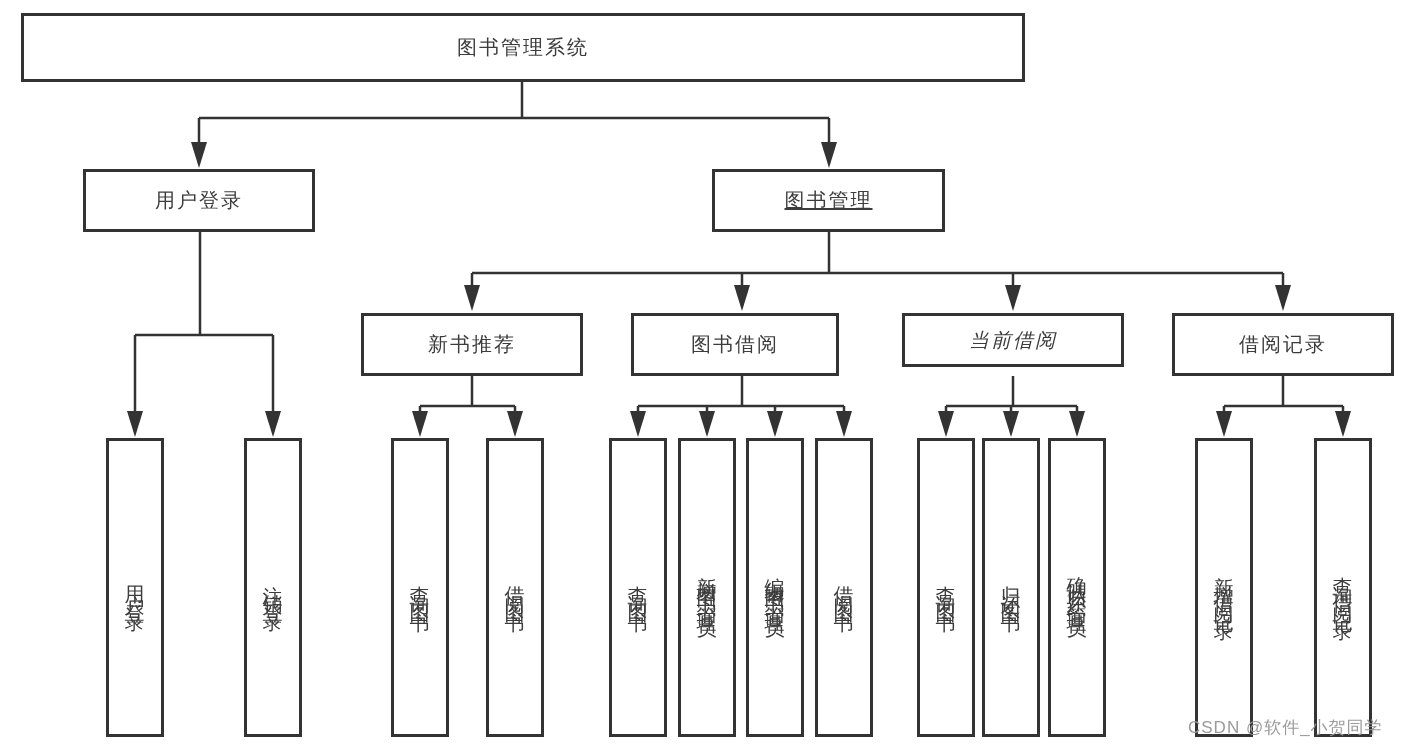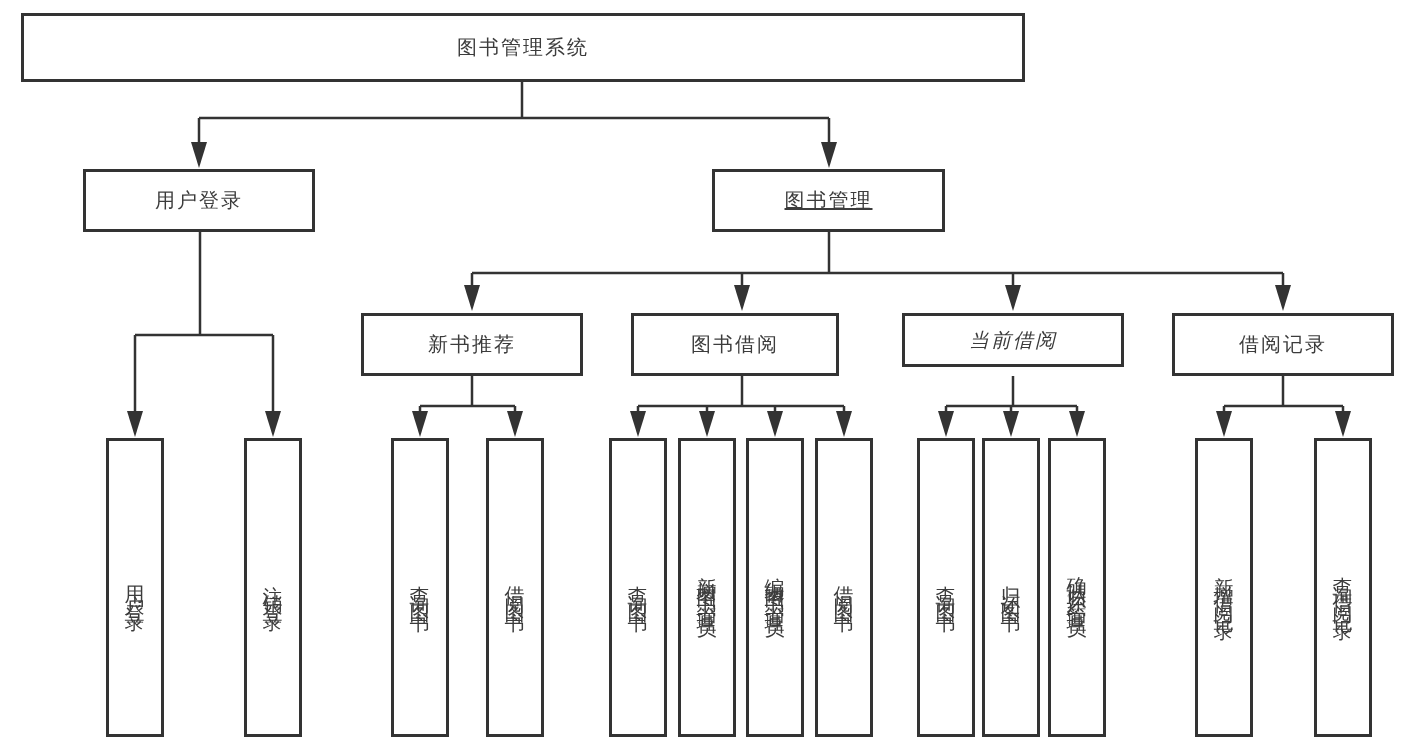--- a/index.html
+++ b/index.html
@@ -148,14 +148,15 @@
   <div class="box leaf" style="left:609px; top:438px; width:58px; height:299px;">查询图书</div>
   <div class="box leaf" style="left:678px; top:438px; width:58px; height:299px; letter-spacing:6px;">新增图书（管理员）</div>
   <div class="box leaf" style="left:746px; top:438px; width:58px; height:299px; letter-spacing:6px;">编辑图书（管理员）</div>
   <div class="box leaf" style="left:815px; top:438px; width:58px; height:299px;">借阅图书</div>
   <div class="box leaf" style="left:917px; top:438px; width:58px; height:299px;">查询图书</div>
   <div class="box leaf" style="left:982px; top:438px; width:58px; height:299px;">归还图书</div>
   <div class="box leaf" style="left:1048px; top:438px; width:58px; height:299px; letter-spacing:6px;">确认归还（管理员）</div>
   <div class="box leaf" style="left:1195px; top:438px; width:58px; height:299px;">新增借阅记录</div>
   <div class="box leaf" style="left:1314px; top:438px; width:58px; height:299px;">查询借阅记录</div>
 
+  <div class="watermark">CSDN @软件_小贺同学</div>
 
 </div>
 
 </body></html>

